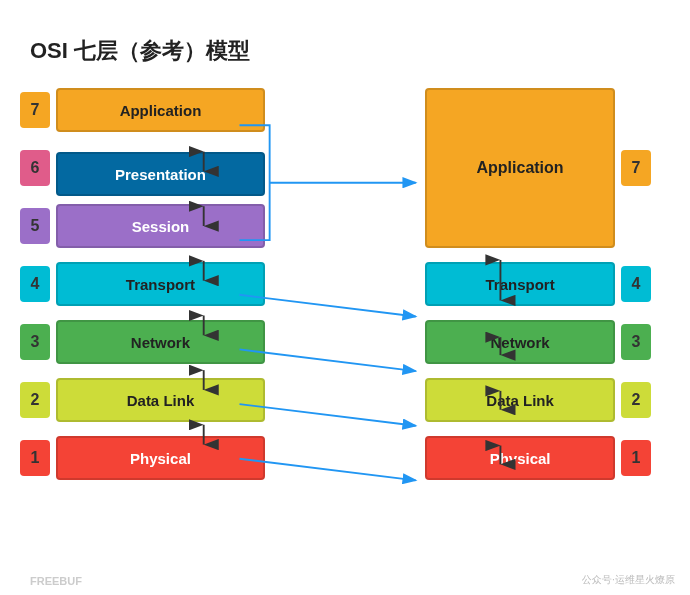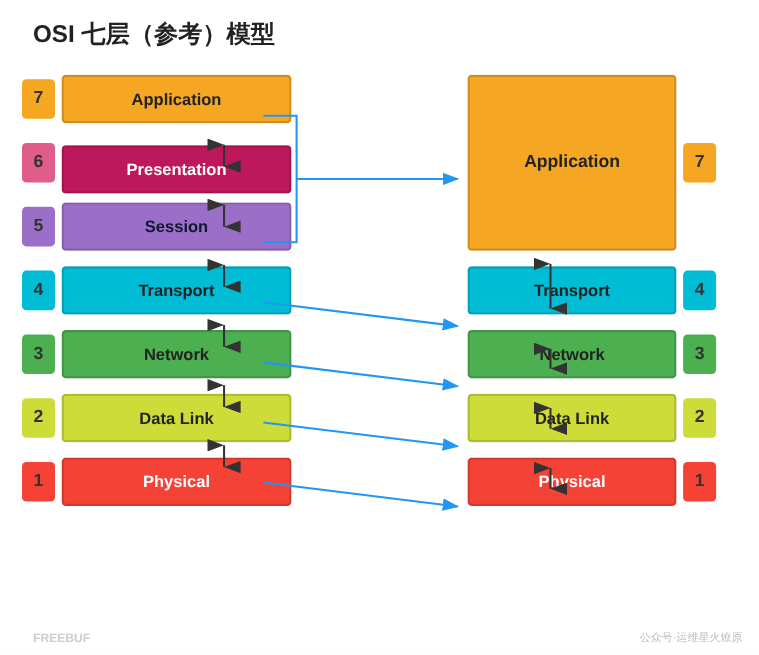--- a/index.html
+++ b/index.html
@@ -9,21 +9,21 @@
       background: #f5f5f5;
       font-family: Arial, sans-serif;
       overflow: hidden;
       position: relative;
     }
     .container {
       width: 690px;
       height: 595px;
       background: white;
       position: relative;
-      padding: 16px 20px 10px 20px;
+      padding: 36px 20px 10px 20px;
     }
     .titles {
       display: flex;
       justify-content: space-between;
       margin-bottom: 18px;
       padding: 0 10px;
     }
     .title-left {
       font-size: 22px;
       font-weight: bold;
@@ -87,22 +87,22 @@
     }
     
     .num-7 { background: #f5a623; }
     .num-6 { background: #e05c8a; }
     .num-5 { background: #9b6fc8; }
     .num-4 { background: #00bcd4; }
     .num-3 { background: #4caf50; }
     .num-2 { background: #cddc39; }
     .num-1 { background: #f44336; }
     .box-7 { background: #f5a623; }
-    .box-6 { background: #be185d; color: white; margin-top: 12px; }
-    .box-5 { background: #9b6fc8; color: #0f172a; }
+    .box-6 { background: #0369a1; color: white; margin-top: 12px; }
+    .box-5 { background: #9b6fc8; color: #ffffff; }
     .box-4 { background: #00bcd4; }
     .box-3 { background: #4caf50; }
     .box-2 { background: #cddc39; }
     .box-1 { background: #f44336; color: white; }
 
     
     .tcp-app-row {
       display: flex;
       align-items: center;
       gap: 6px;

